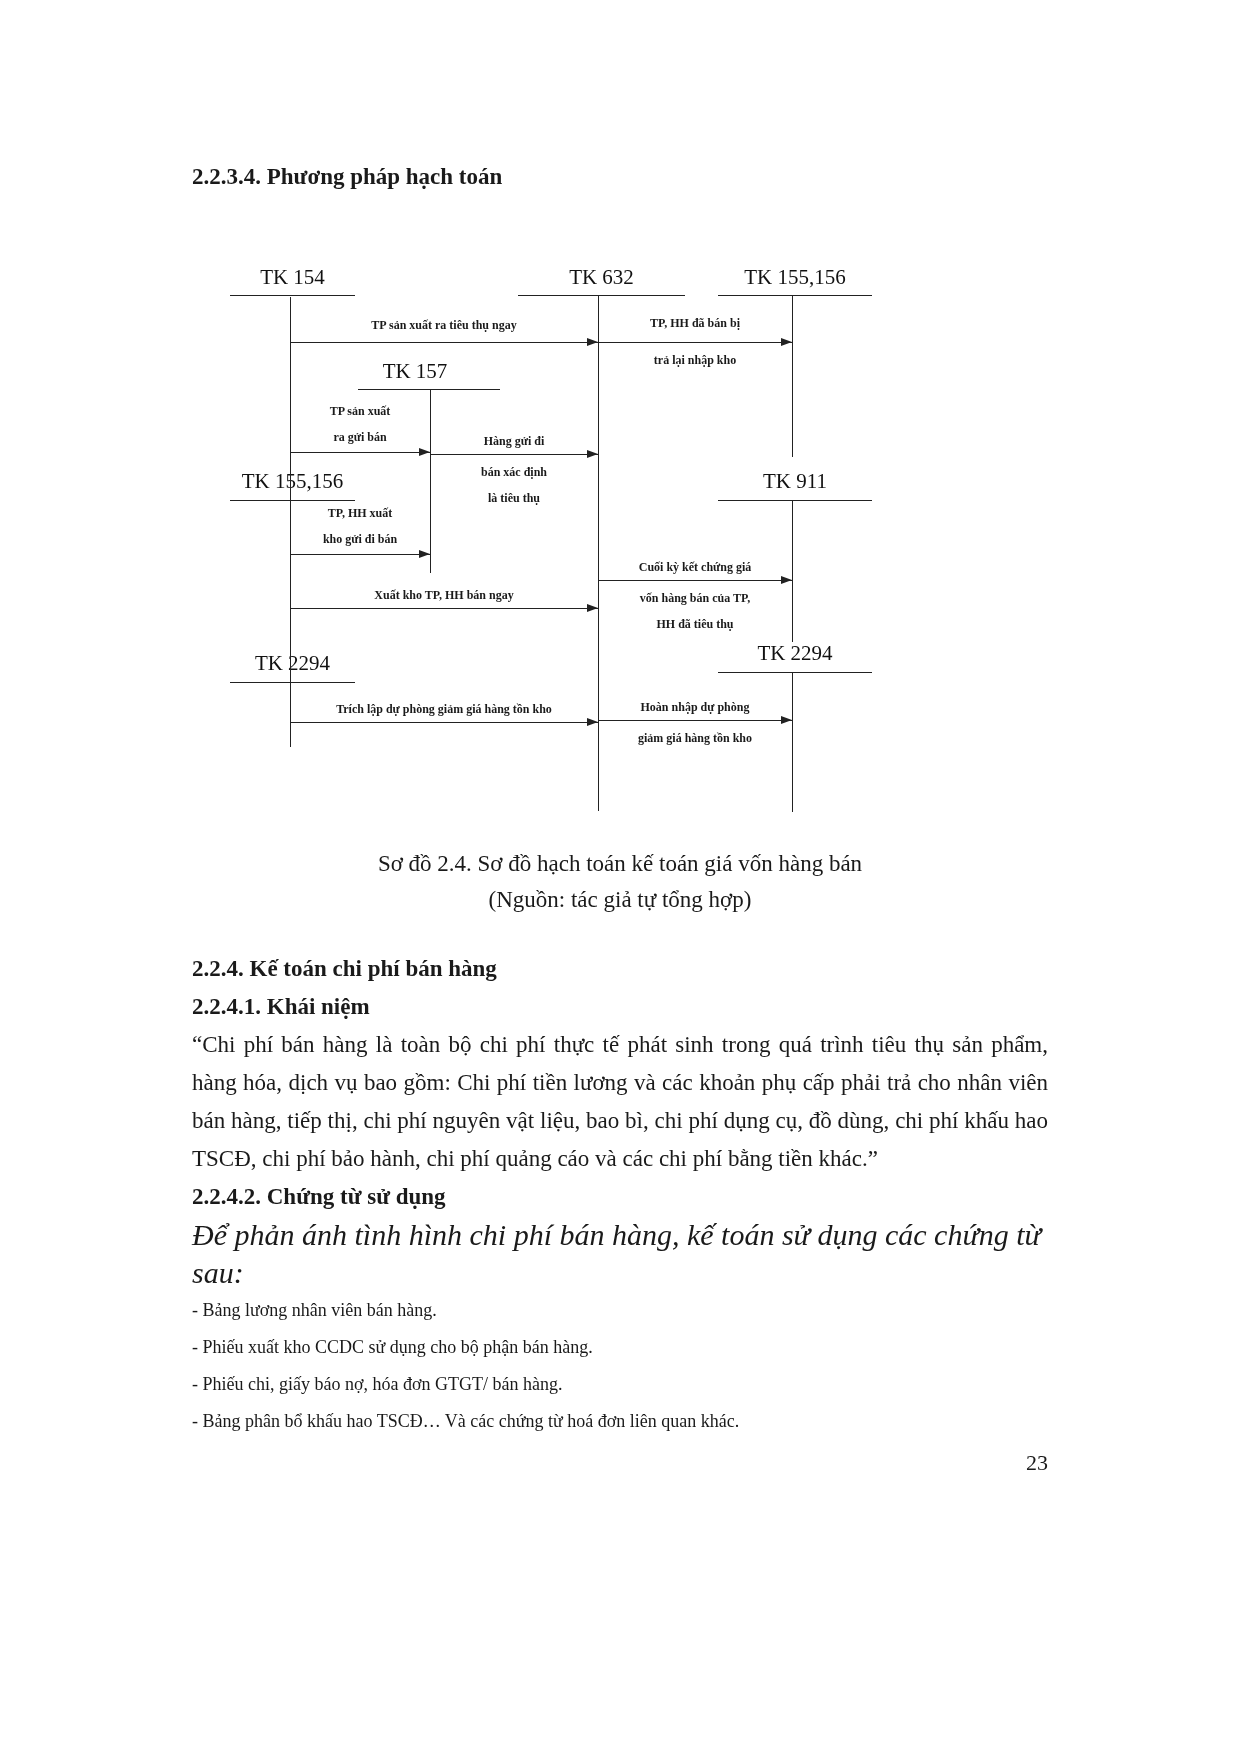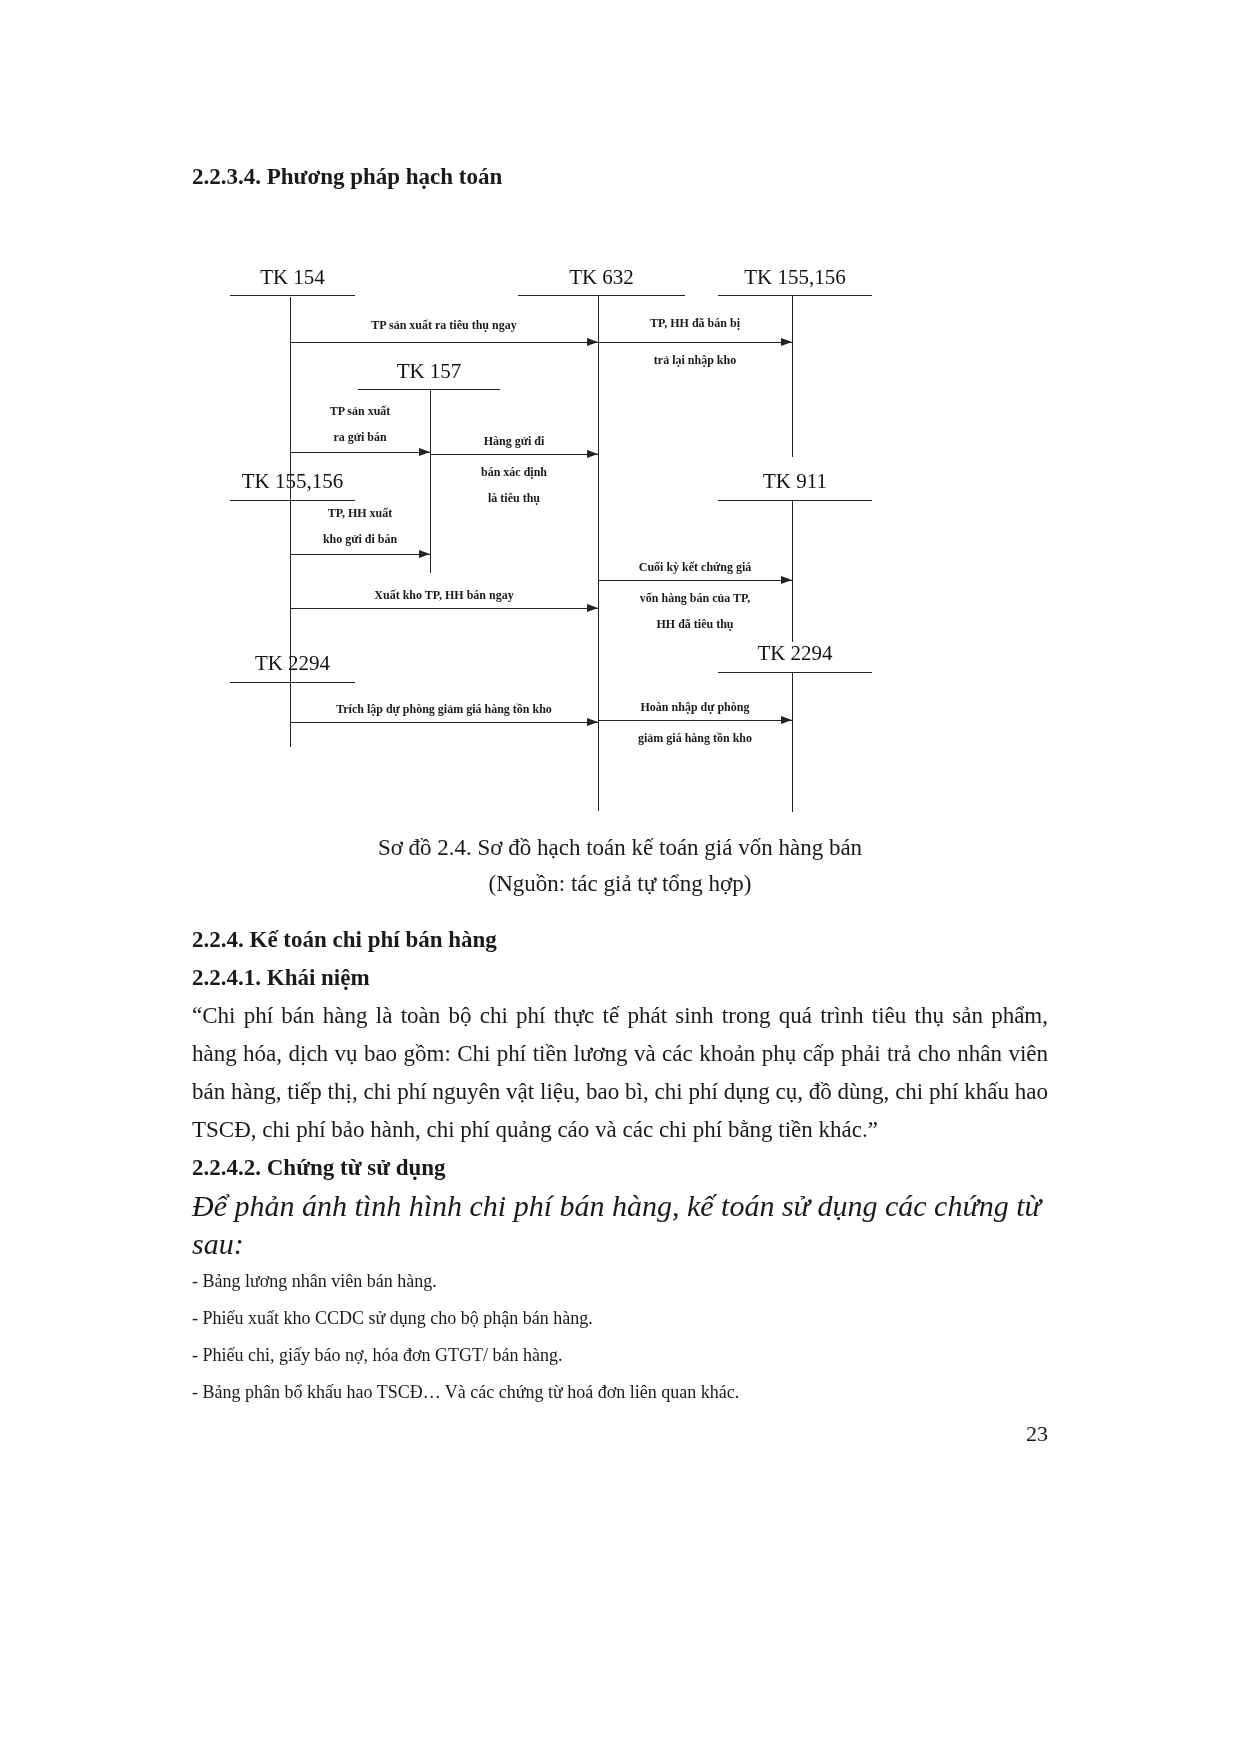--- a/index.html
+++ b/index.html
@@ -26,40 +26,40 @@
     content:''; position:absolute; right:0; top:-5px; width:0; height:0;
     border-left:11px solid #222;
     border-top:4px solid transparent; border-bottom:4px solid transparent;
   }
   .alabel {
     position:absolute; text-align:center; font-weight:bold;
     font-size:12px; line-height:26px; color:#1a1a1a; white-space:pre-line;
   }
 
   
-  .caption { margin-top:16px; text-align:center; font-size:23px; line-height:36px; }
-  .sect-gap { margin-top:19px; }
+  .caption { margin-top:32px; text-align:center; font-size:23px; line-height:36px; }
+  .sect-gap { margin-top:32px; }
   .para { margin:0; font-size:23px; line-height:38px; text-align:justify; }
   .italic-line { font-size:30px; line-height:38px; font-style:italic; }
   .list-item { font-size:18px; line-height:37px; }
   .page-number { margin-top:8px; text-align:right; font-size:22px; line-height:30px; }
 </style>
 </head>
 <body>
 
 <div class="page">
 
   <div class="heading">2.2.3.4. Phương pháp hạch toán</div>
 
   <div class="diagram">
 
     <div class="acct" style="left:38px;  top:2px;   width:125px">TK 154</div>
     <div class="acct" style="left:326px; top:2px;   width:167px">TK 632</div>
     <div class="acct" style="left:526px; top:2px;   width:154px">TK 155,156</div>
-    <div class="acct" style="left:166px; top:96px;  width:142px">TK 157</div>
+    <div class="acct" style="left:152px; top:96px;  width:142px">TK 157</div>
     <div class="acct" style="left:38px;  top:206px; width:125px">TK 155,156</div>
     <div class="acct" style="left:526px; top:206px; width:154px">TK 911</div>
     <div class="acct" style="left:38px;  top:388px; width:125px">TK 2294</div>
     <div class="acct" style="left:526px; top:378px; width:154px">TK 2294</div>
 
     <div class="hline" style="left:38px;  top:33px;  width:125px"></div>
     <div class="hline" style="left:326px; top:33px;  width:167px"></div>
     <div class="hline" style="left:526px; top:33px;  width:154px"></div>
     <div class="hline" style="left:166px; top:127px; width:142px"></div>
     <div class="hline" style="left:38px;  top:238px; width:125px"></div>

